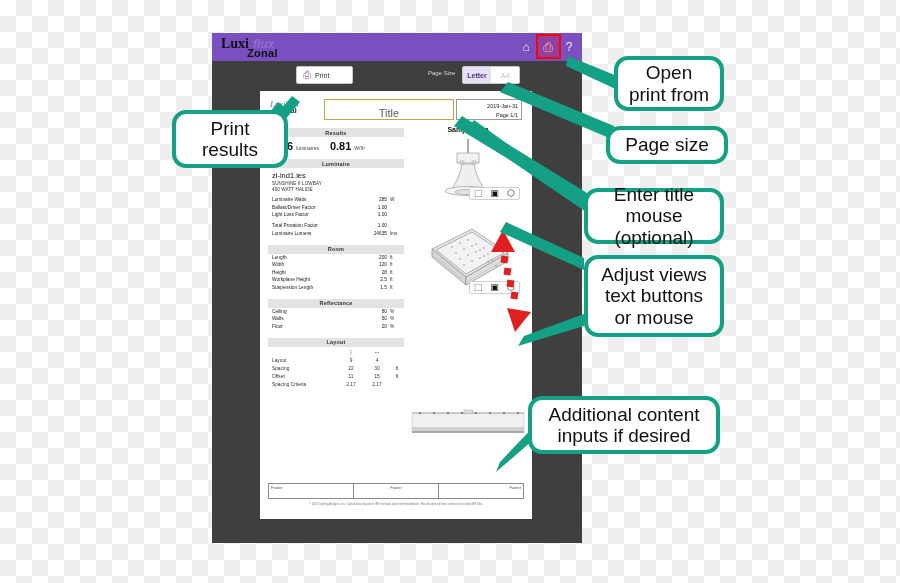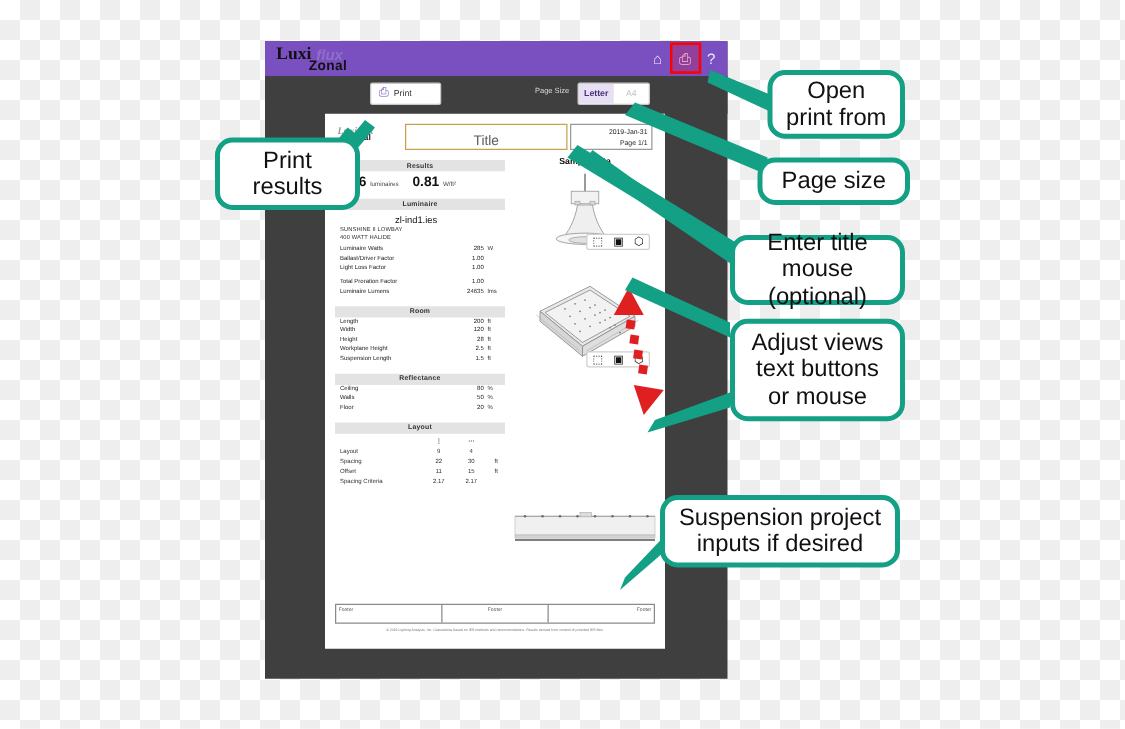--- a/index.html
+++ b/index.html
@@ -104,21 +104,21 @@
   
   #data-col{position:absolute;left:8px;top:33px;width:136px;}
   .sec-head{
     background:#e3e3e3;color:#333;font-size:5.5px;font-weight:bold;
     text-align:center;padding:1.5px 0;margin-top:4px;letter-spacing:.2px;
   }
   .results-row{display:flex;align-items:baseline;gap:3px;padding:3px 0 3px 6px;}
   .results-row .fcunit{font-size:5px;color:#444;}
   .results-row .big{font-size:11px;font-weight:bold;color:#111;}
   .results-row .sm{font-size:5px;color:#444;}
-  .lum-name{font-size:7.5px;color:#111;padding:3px 0 0 4px;margin-left:44px;}
+  .lum-name{font-size:7.5px;color:#111;padding:3px 0 0 4px;}
   .lum-sub{font-size:4.6px;color:#333;padding:1px 0 0 4px;letter-spacing:.1px;}
   .kv{display:flex;font-size:4.8px;color:#222;padding:1.2px 0 1.2px 4px;align-items:baseline;}
   .kv .k{flex:1;}
   .kv .v{width:26px;text-align:right;}
   .kv .u{width:14px;text-align:left;padding-left:3px;color:#333;}
   .kv.gap{margin-top:4px;}
   .layout-icons{display:flex;font-size:5px;color:#333;padding:2px 0 1px 4px;}
   .layout-icons .k{flex:1;}
   .layout-icons .v{width:26px;text-align:center;font-weight:bold;}
   .layout-icons .u{width:14px;text-align:center;}
@@ -471,20 +471,20 @@
 (optional)</span>
 </div>
 
 <div class="callout" id="co-adjust-views" style="left:584px;top:255px;width:140px;height:82px;">
   <span style="white-space:pre-line">Adjust views
 text buttons
 or mouse</span>
 </div>
 
 <div class="callout" id="co-additional-inputs" style="left:528px;top:396px;width:192px;height:58px;">
-  <span style="white-space:pre-line">Suspension project
+  <span style="white-space:pre-line">Additional content
 inputs if desired</span>
 </div>
 
 <div class="callout" id="co-print-results" style="left:172px;top:110px;width:116px;height:58px;">
   <span style="white-space:pre-line">Print
 results</span>
 </div>
 
 </body></html>

